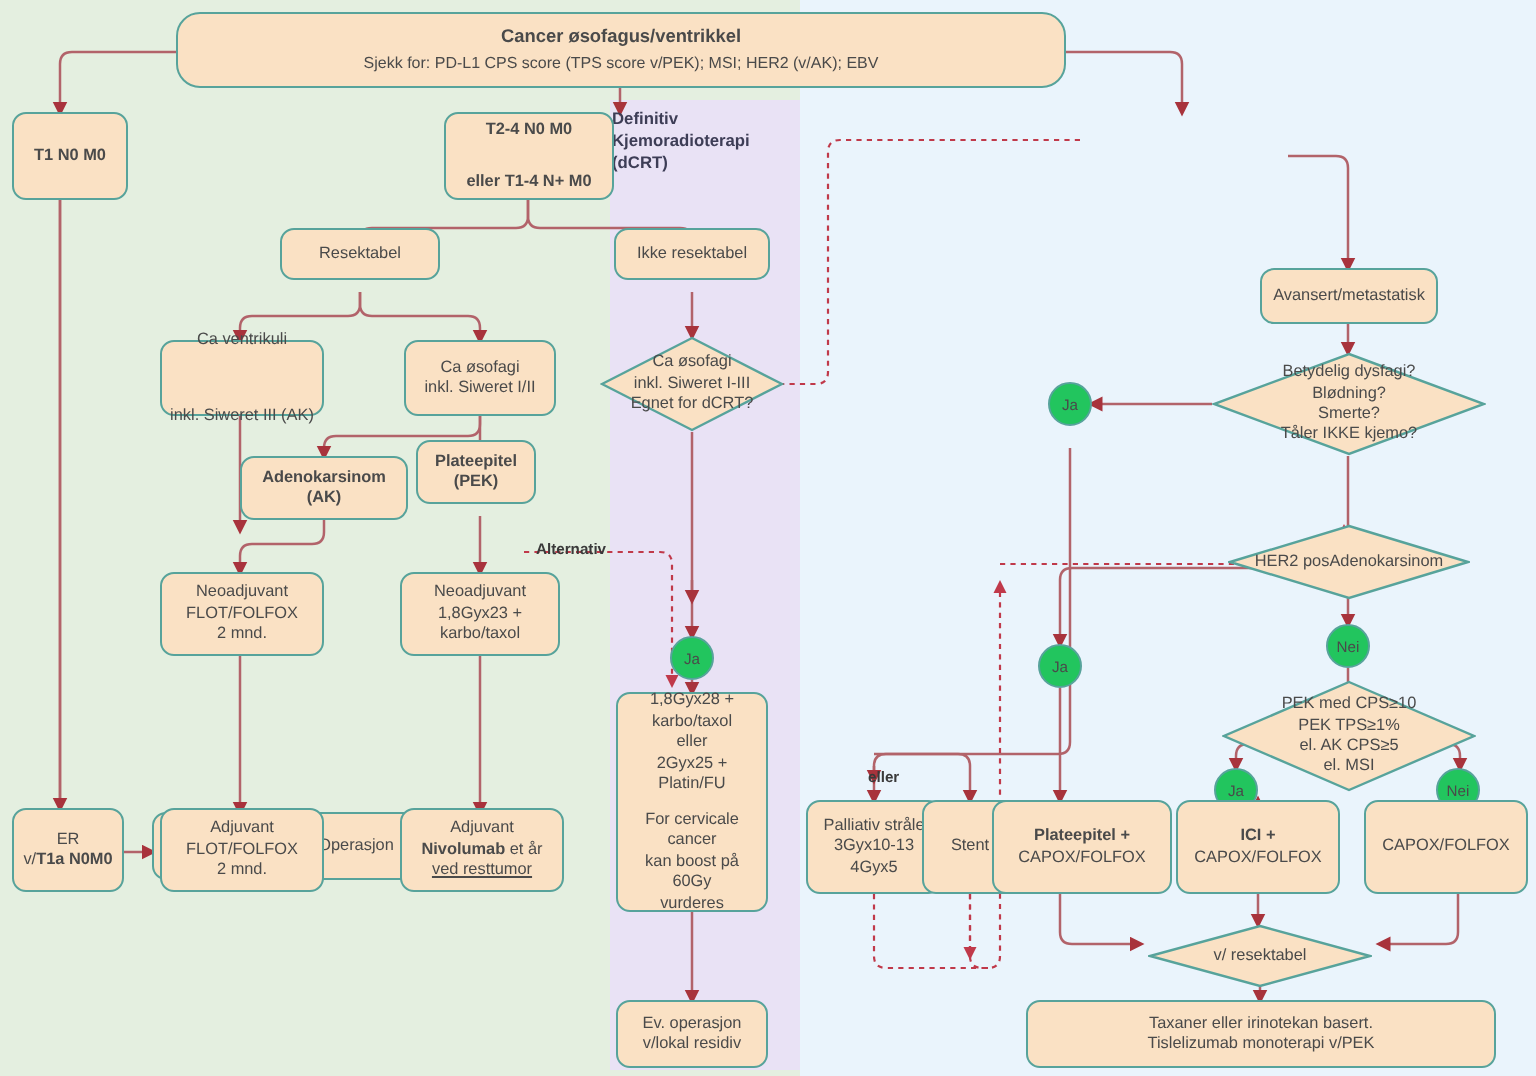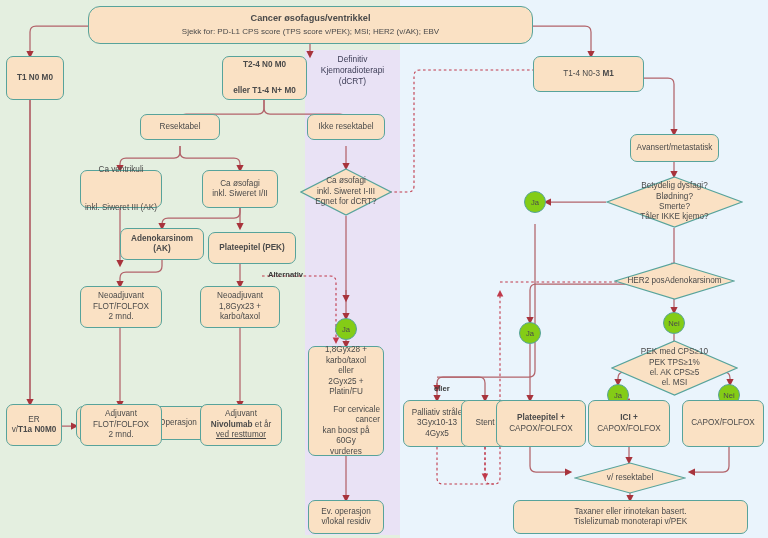--- a/index.html
+++ b/index.html
@@ -44,28 +44,28 @@
     position:absolute;left:0;top:0;width:100%;height:100%;
     display:flex;align-items:center;justify-content:center;
     text-align:center;font-size:8.2px;line-height:1.27;color:#4a4a4a;
   }
 
   
   .circ{
     position:absolute;
     box-sizing:border-box;
     width:22px;height:22px;border-radius:50%;
-    background:#84cc16;border:1.2px solid #57a39b;
+    background:#22c55e;border:1.2px solid #57a39b;
     display:flex;align-items:center;justify-content:center;
     font-size:7.6px;color:#4a4a4a;
   }
 
   
   .flabel{position:absolute;font-size:7.6px;font-weight:bold;color:#3a3a3a;}
-  .plabel{position:absolute;font-size:8.4px;font-weight:normal;color:#3d3d56;text-align:center;line-height:1.3;}
+  .plabel{position:absolute;font-size:8.4px;font-weight:bold;color:#3d3d56;line-height:1.3;}
 </style>
 </head>
 <body>
 
 <div id="stage">
 
   <div class="panel" id="panel-green"></div>
   <div class="panel" id="panel-blue-r"></div>
   <div class="panel" id="panel-purple"></div>
 
@@ -195,23 +195,20 @@
 
   <div class="node" style="left:6px;top:56px;width:58px;height:44px;">
     <span class="t b">T1 N0 M0</span>
   </div>
 
   <div class="node" style="left:222px;top:56px;width:85px;height:44px;flex-direction:column;gap:16px;">
     <span class="t b">T2-4 N0 M0</span>
     <span class="t b">eller T1-4 N+ M0</span>
   </div>
 
-  <div class="node" style="left:533px;top:56px;width:111px;height:36px;">
-    <span><span>T1-4 N0-3 </span><span class="b">M1</span></span>
-  </div>
 
   <div class="node" style="left:140px;top:114px;width:80px;height:26px;">
     <span class="t">Resektabel</span>
   </div>
 
   <div class="node" style="left:307px;top:114px;width:78px;height:26px;">
     <span class="t">Ikke resektabel</span>
   </div>
 
   <div class="node" style="left:80px;top:170px;width:82px;height:38px;flex-direction:column;gap:27px;">
@@ -222,21 +219,21 @@
   <div class="node" style="left:202px;top:170px;width:76px;height:38px;flex-direction:column;">
     <span class="t">Ca øsofagi</span>
     <span class="t">inkl. Siweret I/II</span>
   </div>
 
   <div class="node" style="left:120px;top:228px;width:84px;height:32px;flex-direction:column;">
     <span class="t b">Adenokarsinom</span>
     <span class="t b">(AK)</span>
   </div>
 
-  <div class="node" style="left:208px;top:232px;width:88px;height:32px;">
+  <div class="node" style="left:208px;top:220px;width:60px;height:32px;">
     <span class="t b">Plateepitel (PEK)</span>
   </div>
 
   <div class="node" style="left:80px;top:286px;width:82px;height:42px;flex-direction:column;">
     <span class="t">Neoadjuvant</span>
     <span class="t">FLOT/FOLFOX</span>
     <span class="t">2 mnd.</span>
   </div>
 
   <div class="node" style="left:200px;top:286px;width:80px;height:42px;flex-direction:column;">
@@ -280,21 +277,21 @@
   <div class="circ" style="left:335px;top:318px;">
     <span>Ja</span>
   </div>
 
   <div class="node" style="left:308px;top:346px;width:76px;height:110px;flex-direction:column;justify-content:center;">
     <span class="t">1,8Gyx28 +</span>
     <span class="t">karbo/taxol</span>
     <span class="t">eller</span>
     <span class="t">2Gyx25 +</span>
     <span class="t">Platin/FU</span>
-    <span class="t" style="margin-top:7px;text-align:right;">For cervicale cancer</span>
+    <span class="t" style="margin-top:7px;">For cervicale cancer</span>
     <span class="t">kan boost på 60Gy</span>
     <span class="t">vurderes</span>
   </div>
 
   <div class="node" style="left:308px;top:500px;width:76px;height:34px;flex-direction:column;">
     <span class="t">Ev. operasjon</span>
     <span class="t">v/lokal residiv</span>
   </div>
 
   <div class="node" style="left:630px;top:134px;width:89px;height:28px;">

